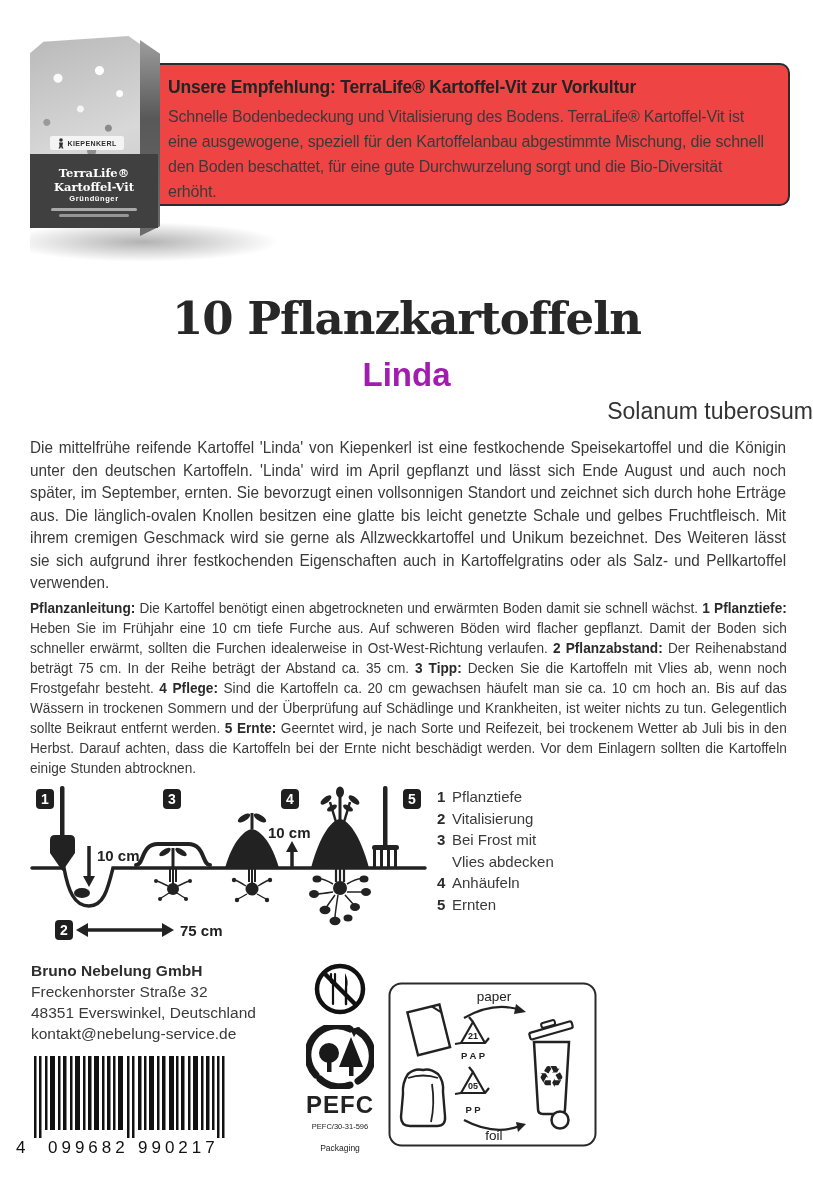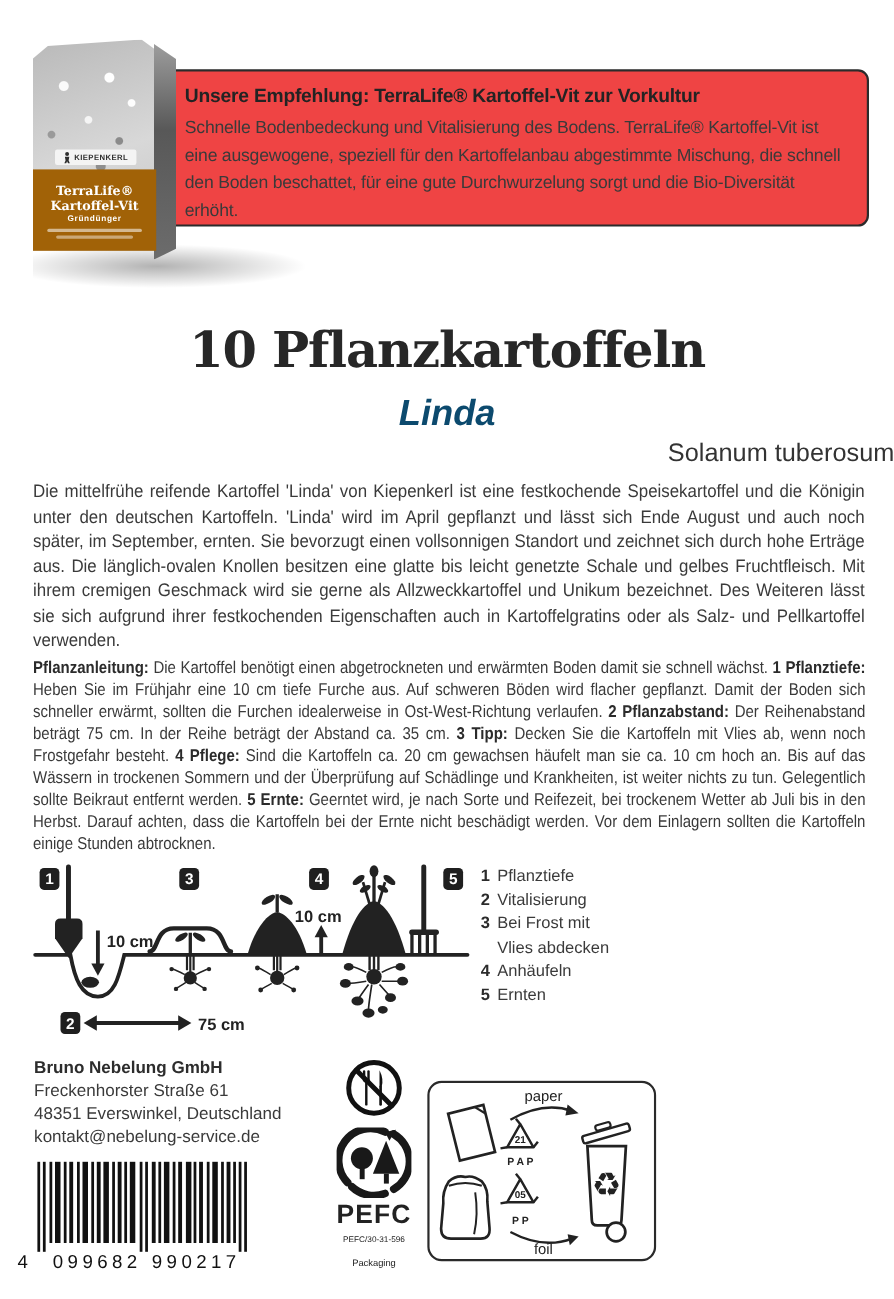--- a/index.html
+++ b/index.html
@@ -29,35 +29,35 @@
         radial-gradient(circle at 80% 30%,#fdfdfd 0 3px,rgba(0,0,0,0) 4px),
         radial-gradient(circle at 25% 22%,#fafafa 0 4px,rgba(0,0,0,0) 5px),
         radial-gradient(circle at 45% 38%,#f5f5f5 0 3px,rgba(0,0,0,0) 4px),
         radial-gradient(circle at 70% 48%,#8b8b8b 0 3px,rgba(0,0,0,0) 4px),
         radial-gradient(circle at 15% 45%,#9a9a9a 0 3px,rgba(0,0,0,0) 4px),
         radial-gradient(circle at 55% 60%,#8f8f8f 0 4px,rgba(0,0,0,0) 5px),
         linear-gradient(160deg,#b9b9b9,#d8d8d8 55%,#c3c3c3);}
   .pkg-side{left:116px;top:14px;width:20px;height:196px;
       clip-path:polygon(0 0,100% 7%,100% 95%,0 100%);
       background:linear-gradient(180deg,#9d9d9d,#585858 40%,#6c6c6c);}
-  .pkg-band{left:6px;top:128px;width:112px;height:74px;background:#a16207;
+  .pkg-band{left:6px;top:128px;width:128px;height:74px;background:#404040;
       color:#fff;text-align:center;}
   .pkg-logo{left:26px;top:110px;width:74px;height:14px;background:#f4f4f4;border-radius:2px;
       display:flex;align-items:center;justify-content:center;gap:2px;}
   .pkg-logo-text{font-size:7px;font-weight:bold;letter-spacing:.4px;color:#2e2e2e;}
   .pkg-name{margin-top:12px;font-family:"DejaVu Serif",serif;font-weight:bold;font-size:11.5px;}
   .pkg-sub{margin-top:0;font-size:7.5px;font-weight:bold;letter-spacing:.6px;}
   .pkg-tiny{margin:5px auto 0;width:86px;height:3px;background:rgba(255,255,255,.55);border-radius:2px;}
   .pkg-tiny2{margin:3px auto 0;width:70px;height:3px;background:rgba(255,255,255,.45);border-radius:2px;}
 
   
   .title-main{left:0;top:292px;width:813px;text-align:center;
       font-family:"DejaVu Serif",serif;font-weight:bold;font-size:45px;color:#272727;letter-spacing:-1px;}
   .title-variety{left:0;top:356px;width:813px;text-align:center;
-      font-size:33px;font-weight:bold;color:#0c4a6e;font-style:italic;}
+      font-size:33px;font-weight:bold;color:#a21caf;}
   .title-latin{left:0;top:398px;width:813px;text-align:right;font-size:23px;color:#333;}
 
   
   .descr{left:30px;top:436px;width:813px;transform:scaleX(.93);transform-origin:0 0;
       font-size:16.5px;line-height:22.5px;text-align:justify;color:#3a3a3a;}
   .anleitung{left:30px;top:598px;width:860px;transform:scaleX(.88);transform-origin:0 0;
       font-size:15.5px;line-height:20px;text-align:justify;color:#3a3a3a;}
   .anleitung .b{color:#2b2b2b;}
 
   
@@ -245,21 +245,21 @@
     <div><span class="lnum">1</span><span>Pflanztiefe</span></div>
     <div><span class="lnum">2</span><span>Vitalisierung</span></div>
     <div><span class="lnum">3</span><span>Bei Frost mit</span></div>
     <div><span class="lnum"></span><span>Vlies abdecken</span></div>
     <div><span class="lnum">4</span><span>Anhäufeln</span></div>
     <div><span class="lnum">5</span><span>Ernten</span></div>
   </div>
 
   <div class="abs address">
     <div class="company">Bruno Nebelung GmbH</div>
-    <div>Freckenhorster Straße 61</div>
+    <div>Freckenhorster Straße 32</div>
     <div>48351 Everswinkel, Deutschland</div>
     <div>kontakt@nebelung-service.de</div>
   </div>
 
   <svg class="abs barcode" width="260" height="100" viewBox="0 0 260 100">
     <g fill="#111">
       <rect x="22" y="0" width="2.5" height="82"></rect>
         <rect x="27" y="0" width="2.5" height="82"></rect>
       <rect x="33" y="0" width="2.5" height="74"></rect>
         <rect x="38" y="0" width="5" height="74"></rect>

